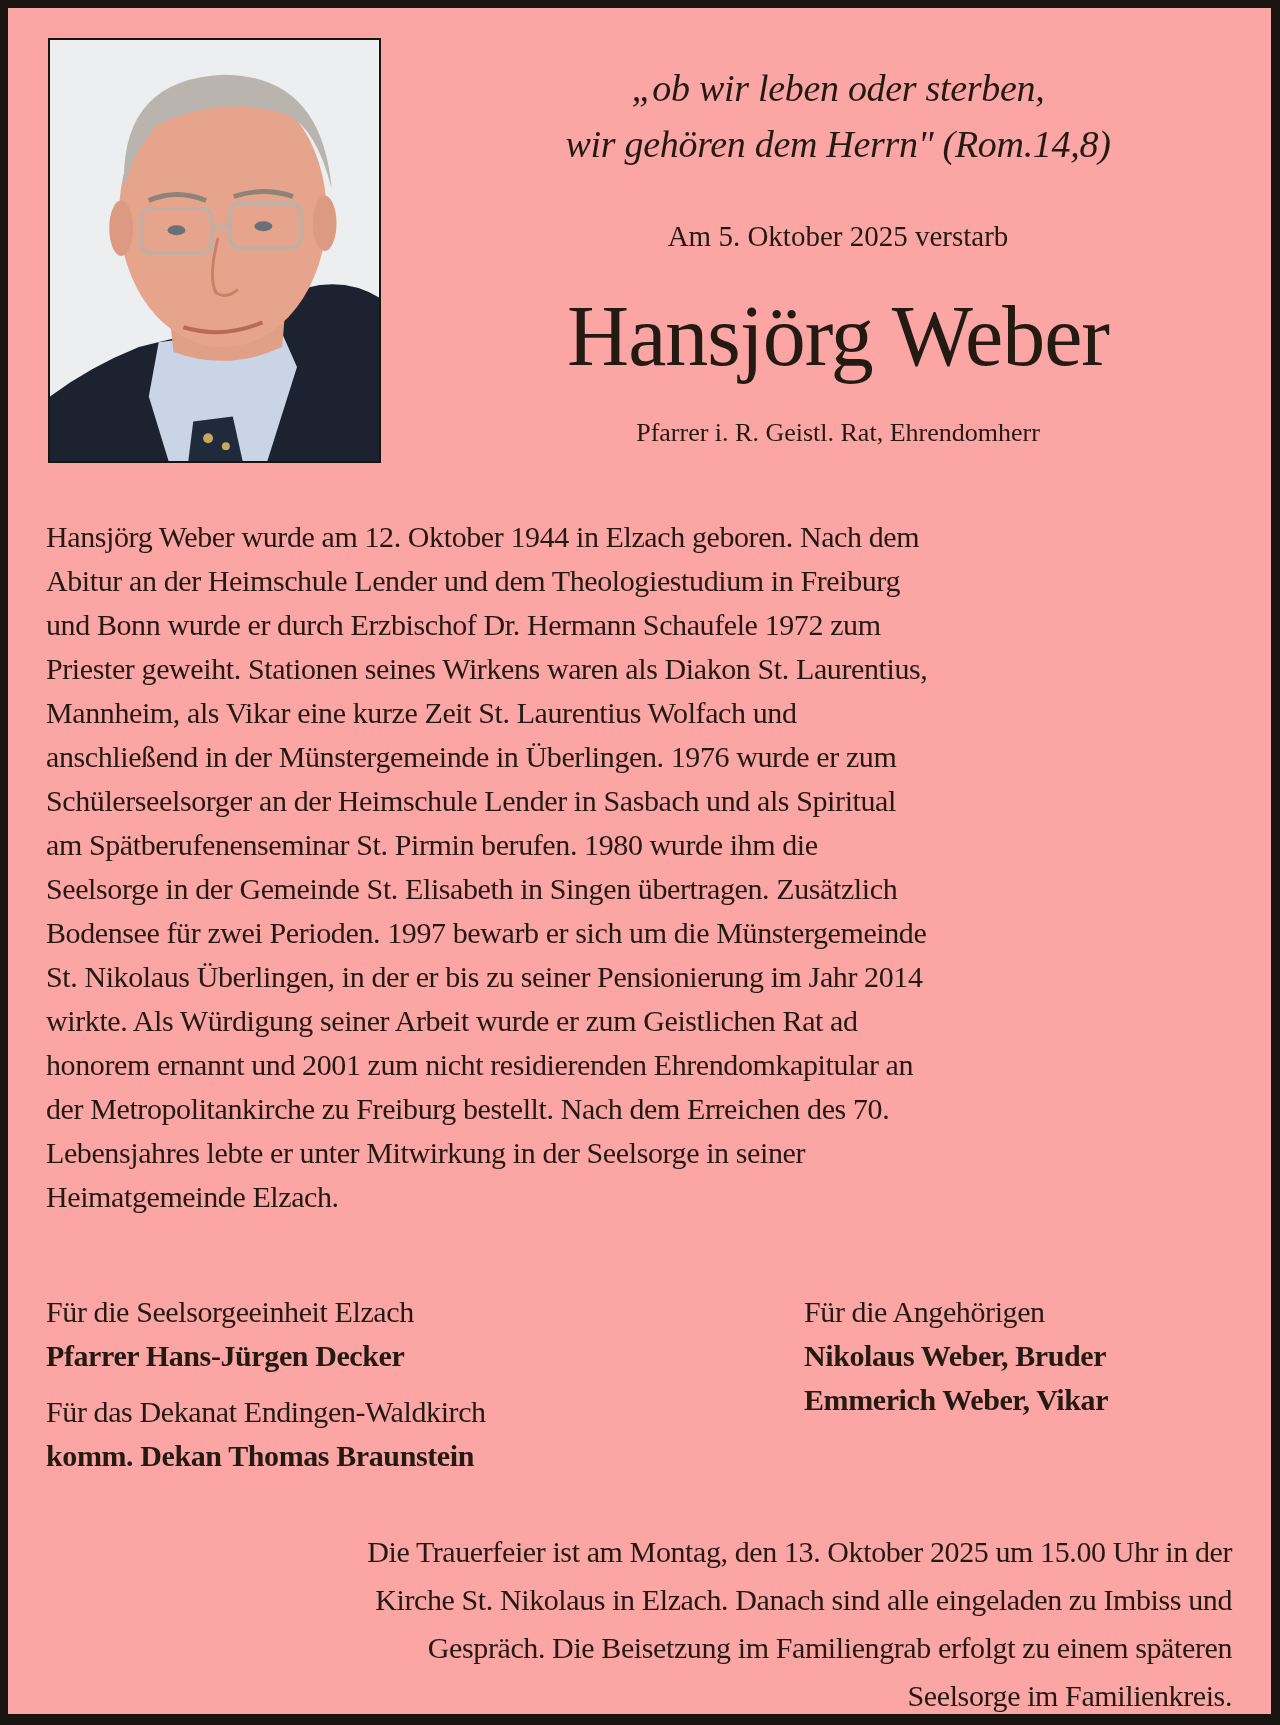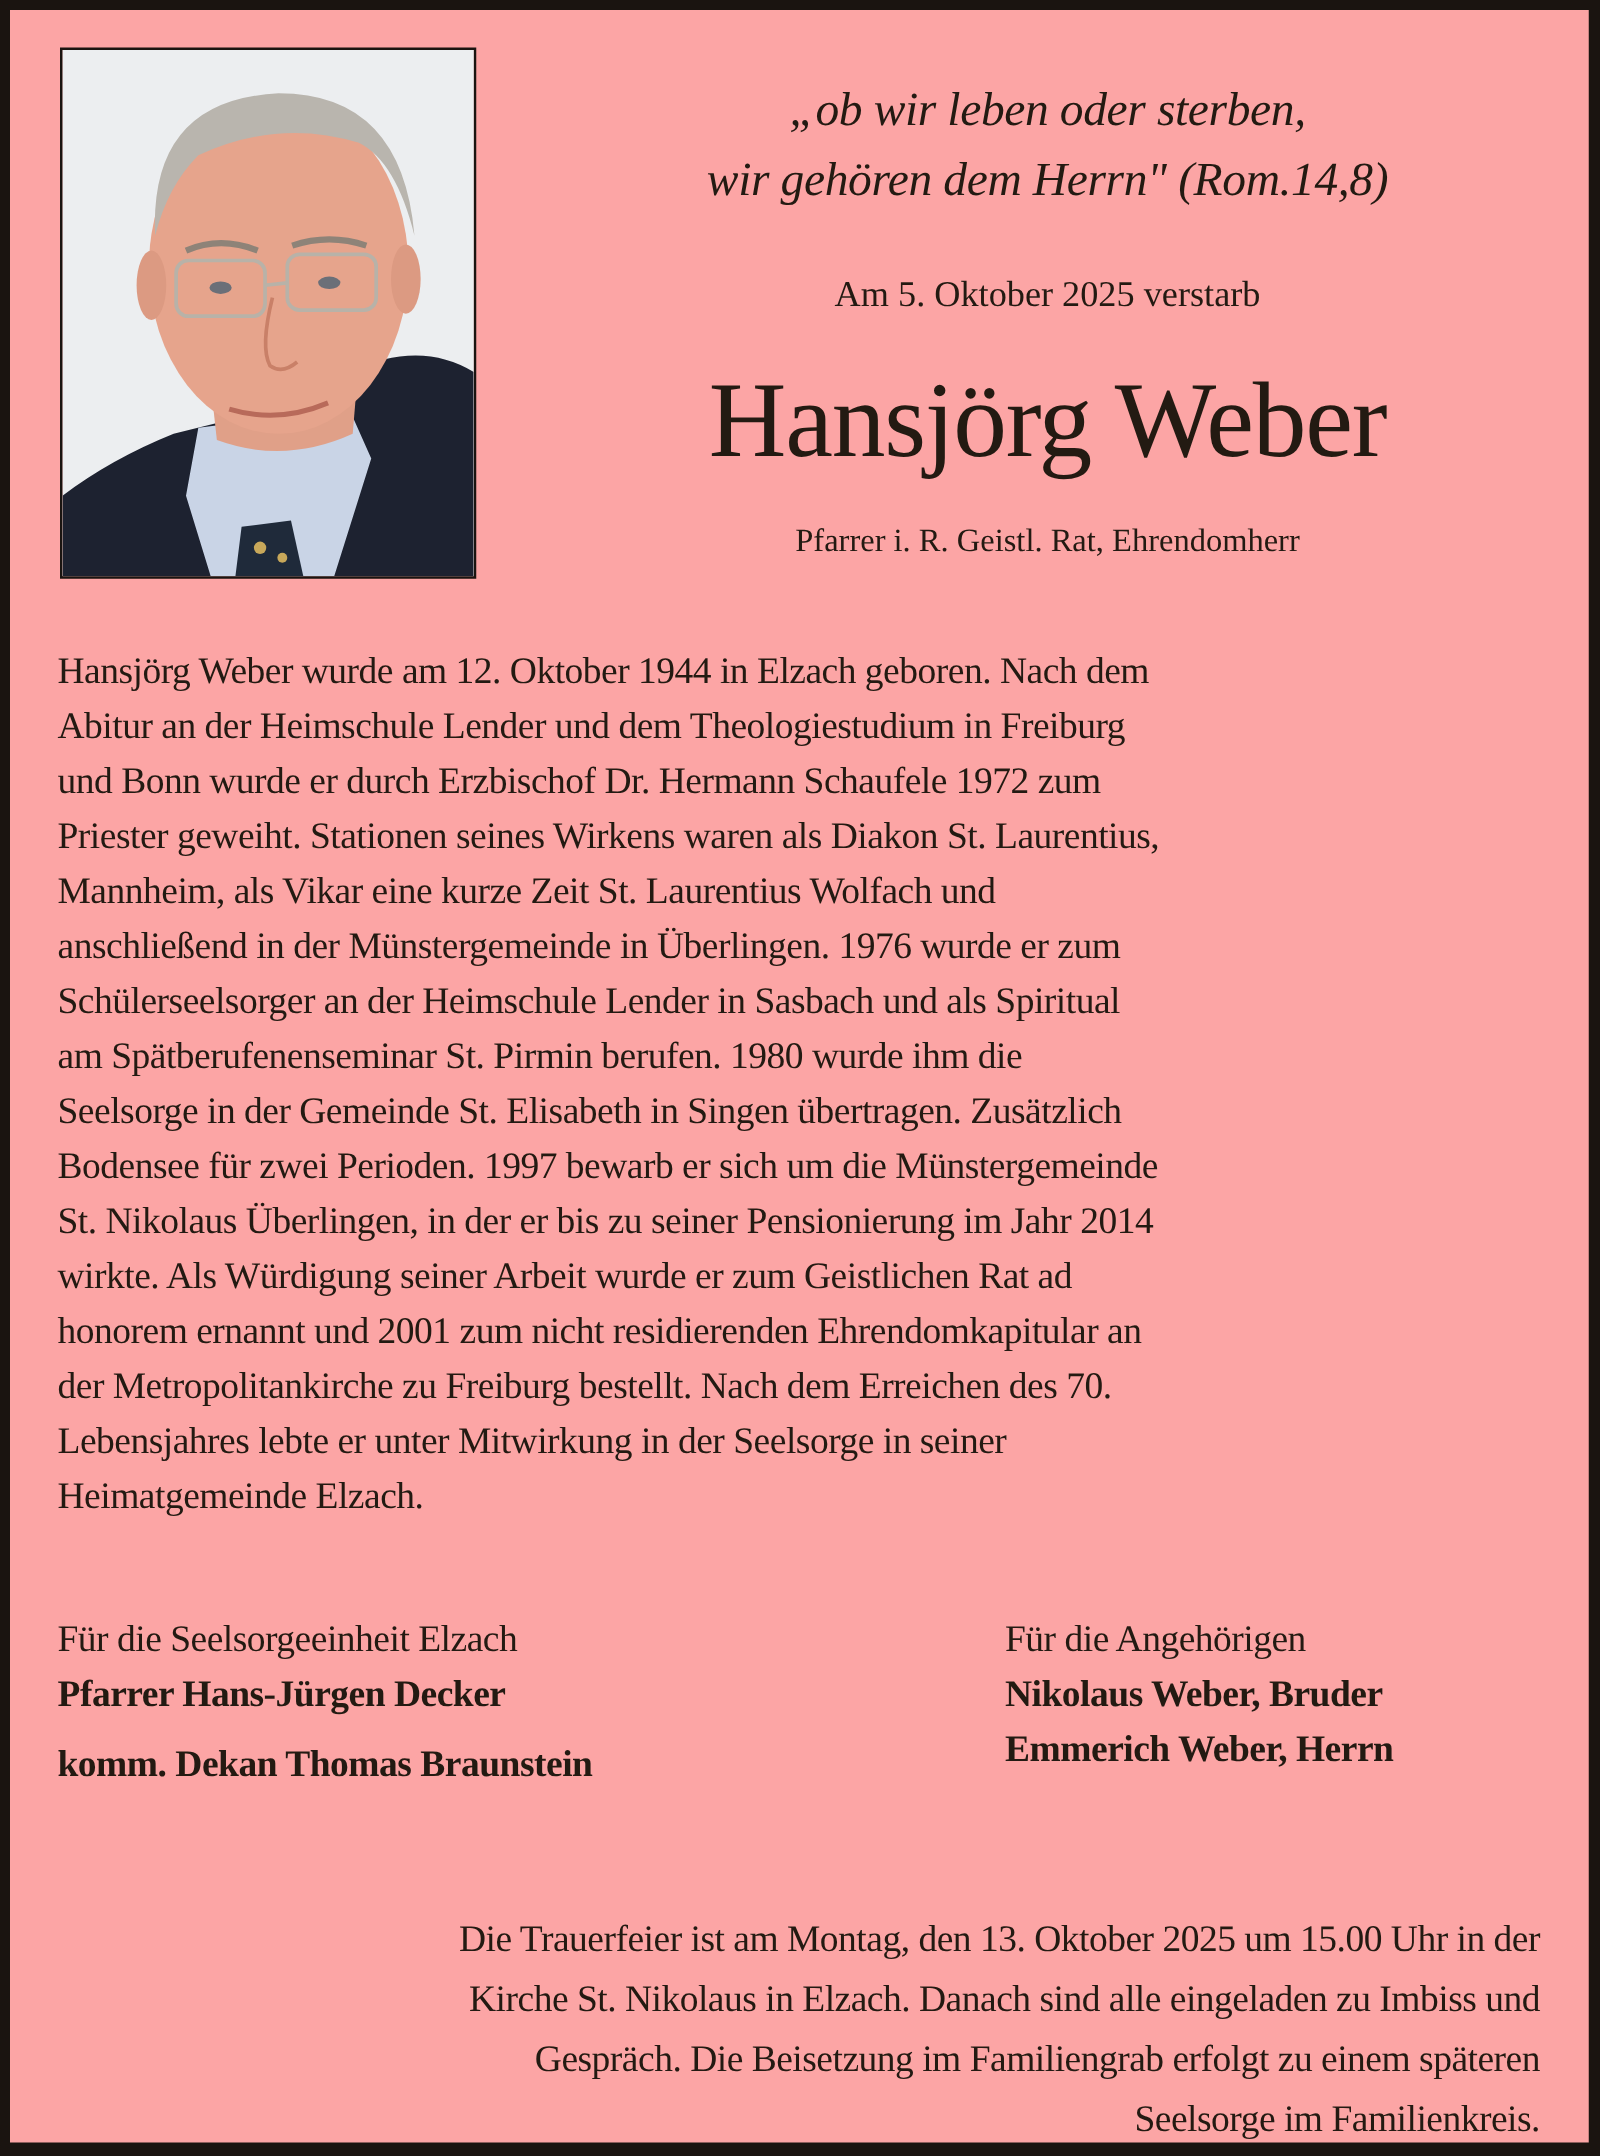--- a/index.html
+++ b/index.html
@@ -169,28 +169,29 @@
     <p>Lebensjahres lebte er unter Mitwirkung in der Seelsorge in seiner</p>
     <p>Heimatgemeinde Elzach.</p>
   </div>
 
   <div class="sign-left">
     <div class="group">
       <div>Für die Seelsorgeeinheit Elzach</div>
       <div class="bold">Pfarrer Hans-Jürgen Decker</div>
     </div>
     <div class="group">
+      <div>Für das Dekanat Endingen-Waldkirch</div>
       <div class="bold">komm. Dekan Thomas Braunstein</div>
     </div>
   </div>
 
   <div class="sign-right">
     <div>Für die Angehörigen</div>
     <div class="bold">Nikolaus Weber, Bruder</div>
-    <div class="bold">Emmerich Weber, Herrn</div>
+    <div class="bold">Emmerich Weber, Vikar</div>
   </div>
 
   <div class="funeral">
     <p>Die Trauerfeier ist am Montag, den 13. Oktober 2025 um 15.00 Uhr in der</p>
     <p>Kirche St. Nikolaus in Elzach. Danach sind alle eingeladen zu Imbiss und</p>
     <p>Gespräch. Die Beisetzung im Familiengrab erfolgt zu einem späteren</p>
     <p>Seelsorge im Familienkreis.</p>
   </div>
 
 </div>

